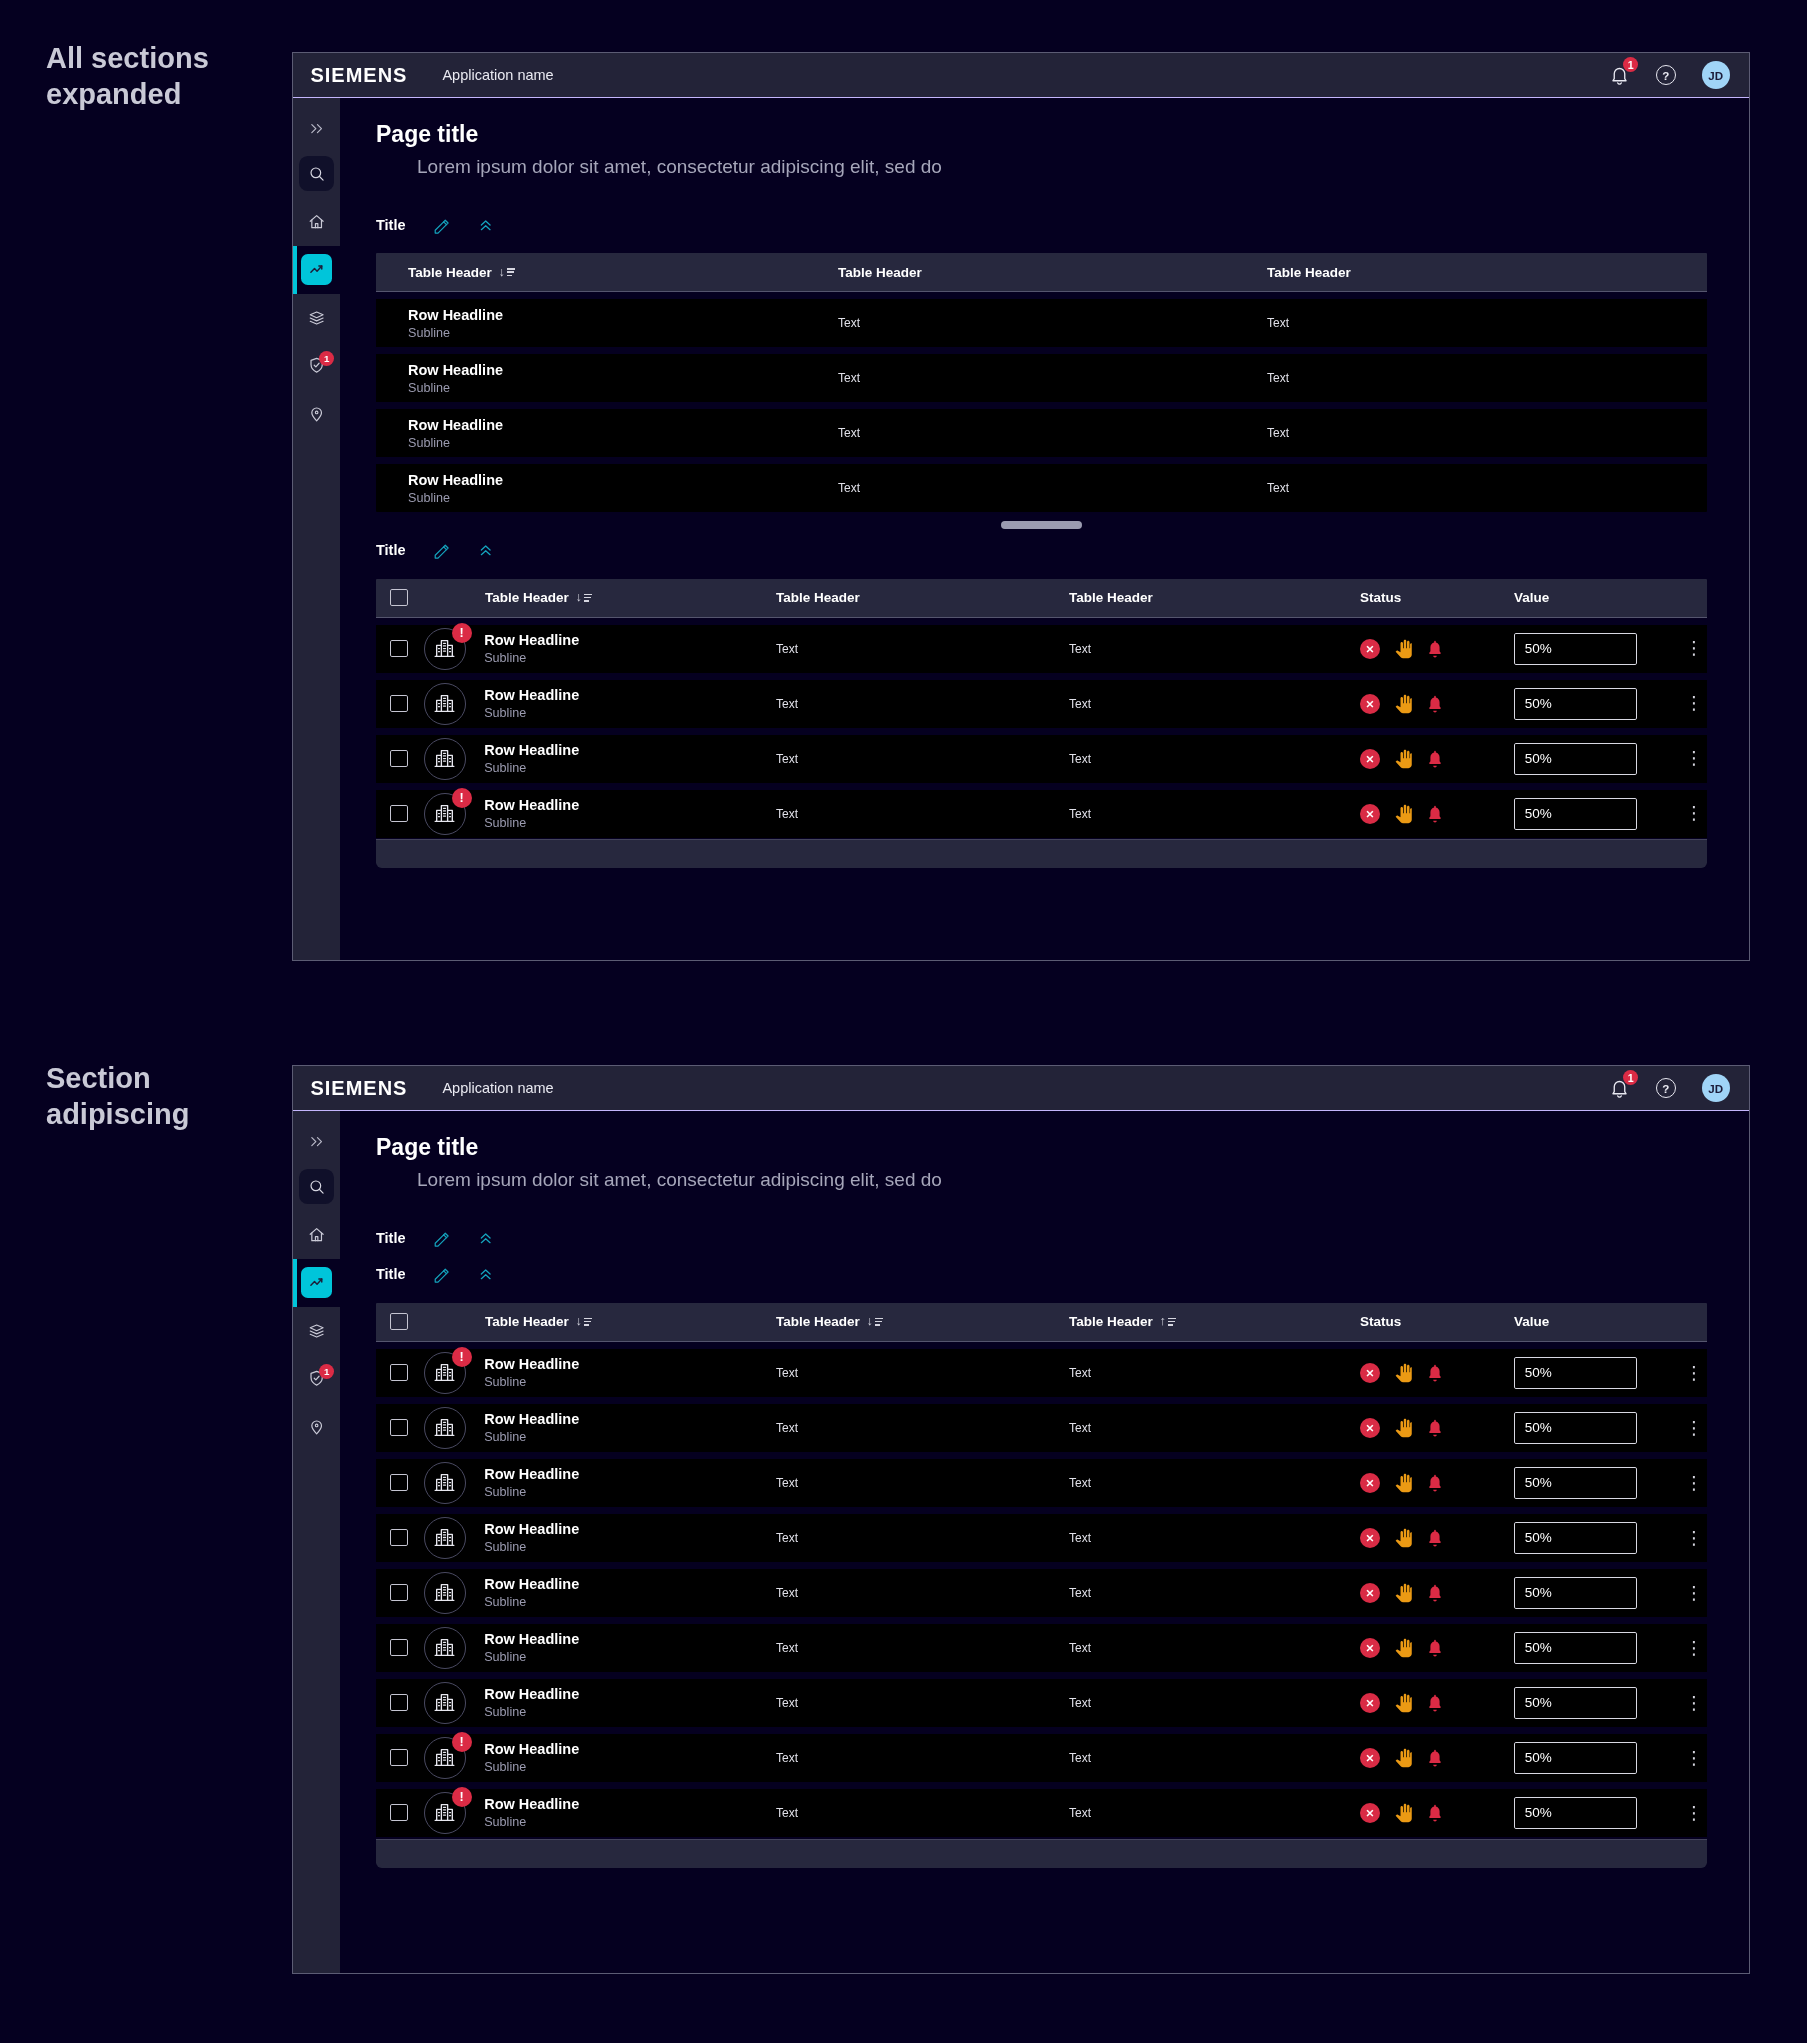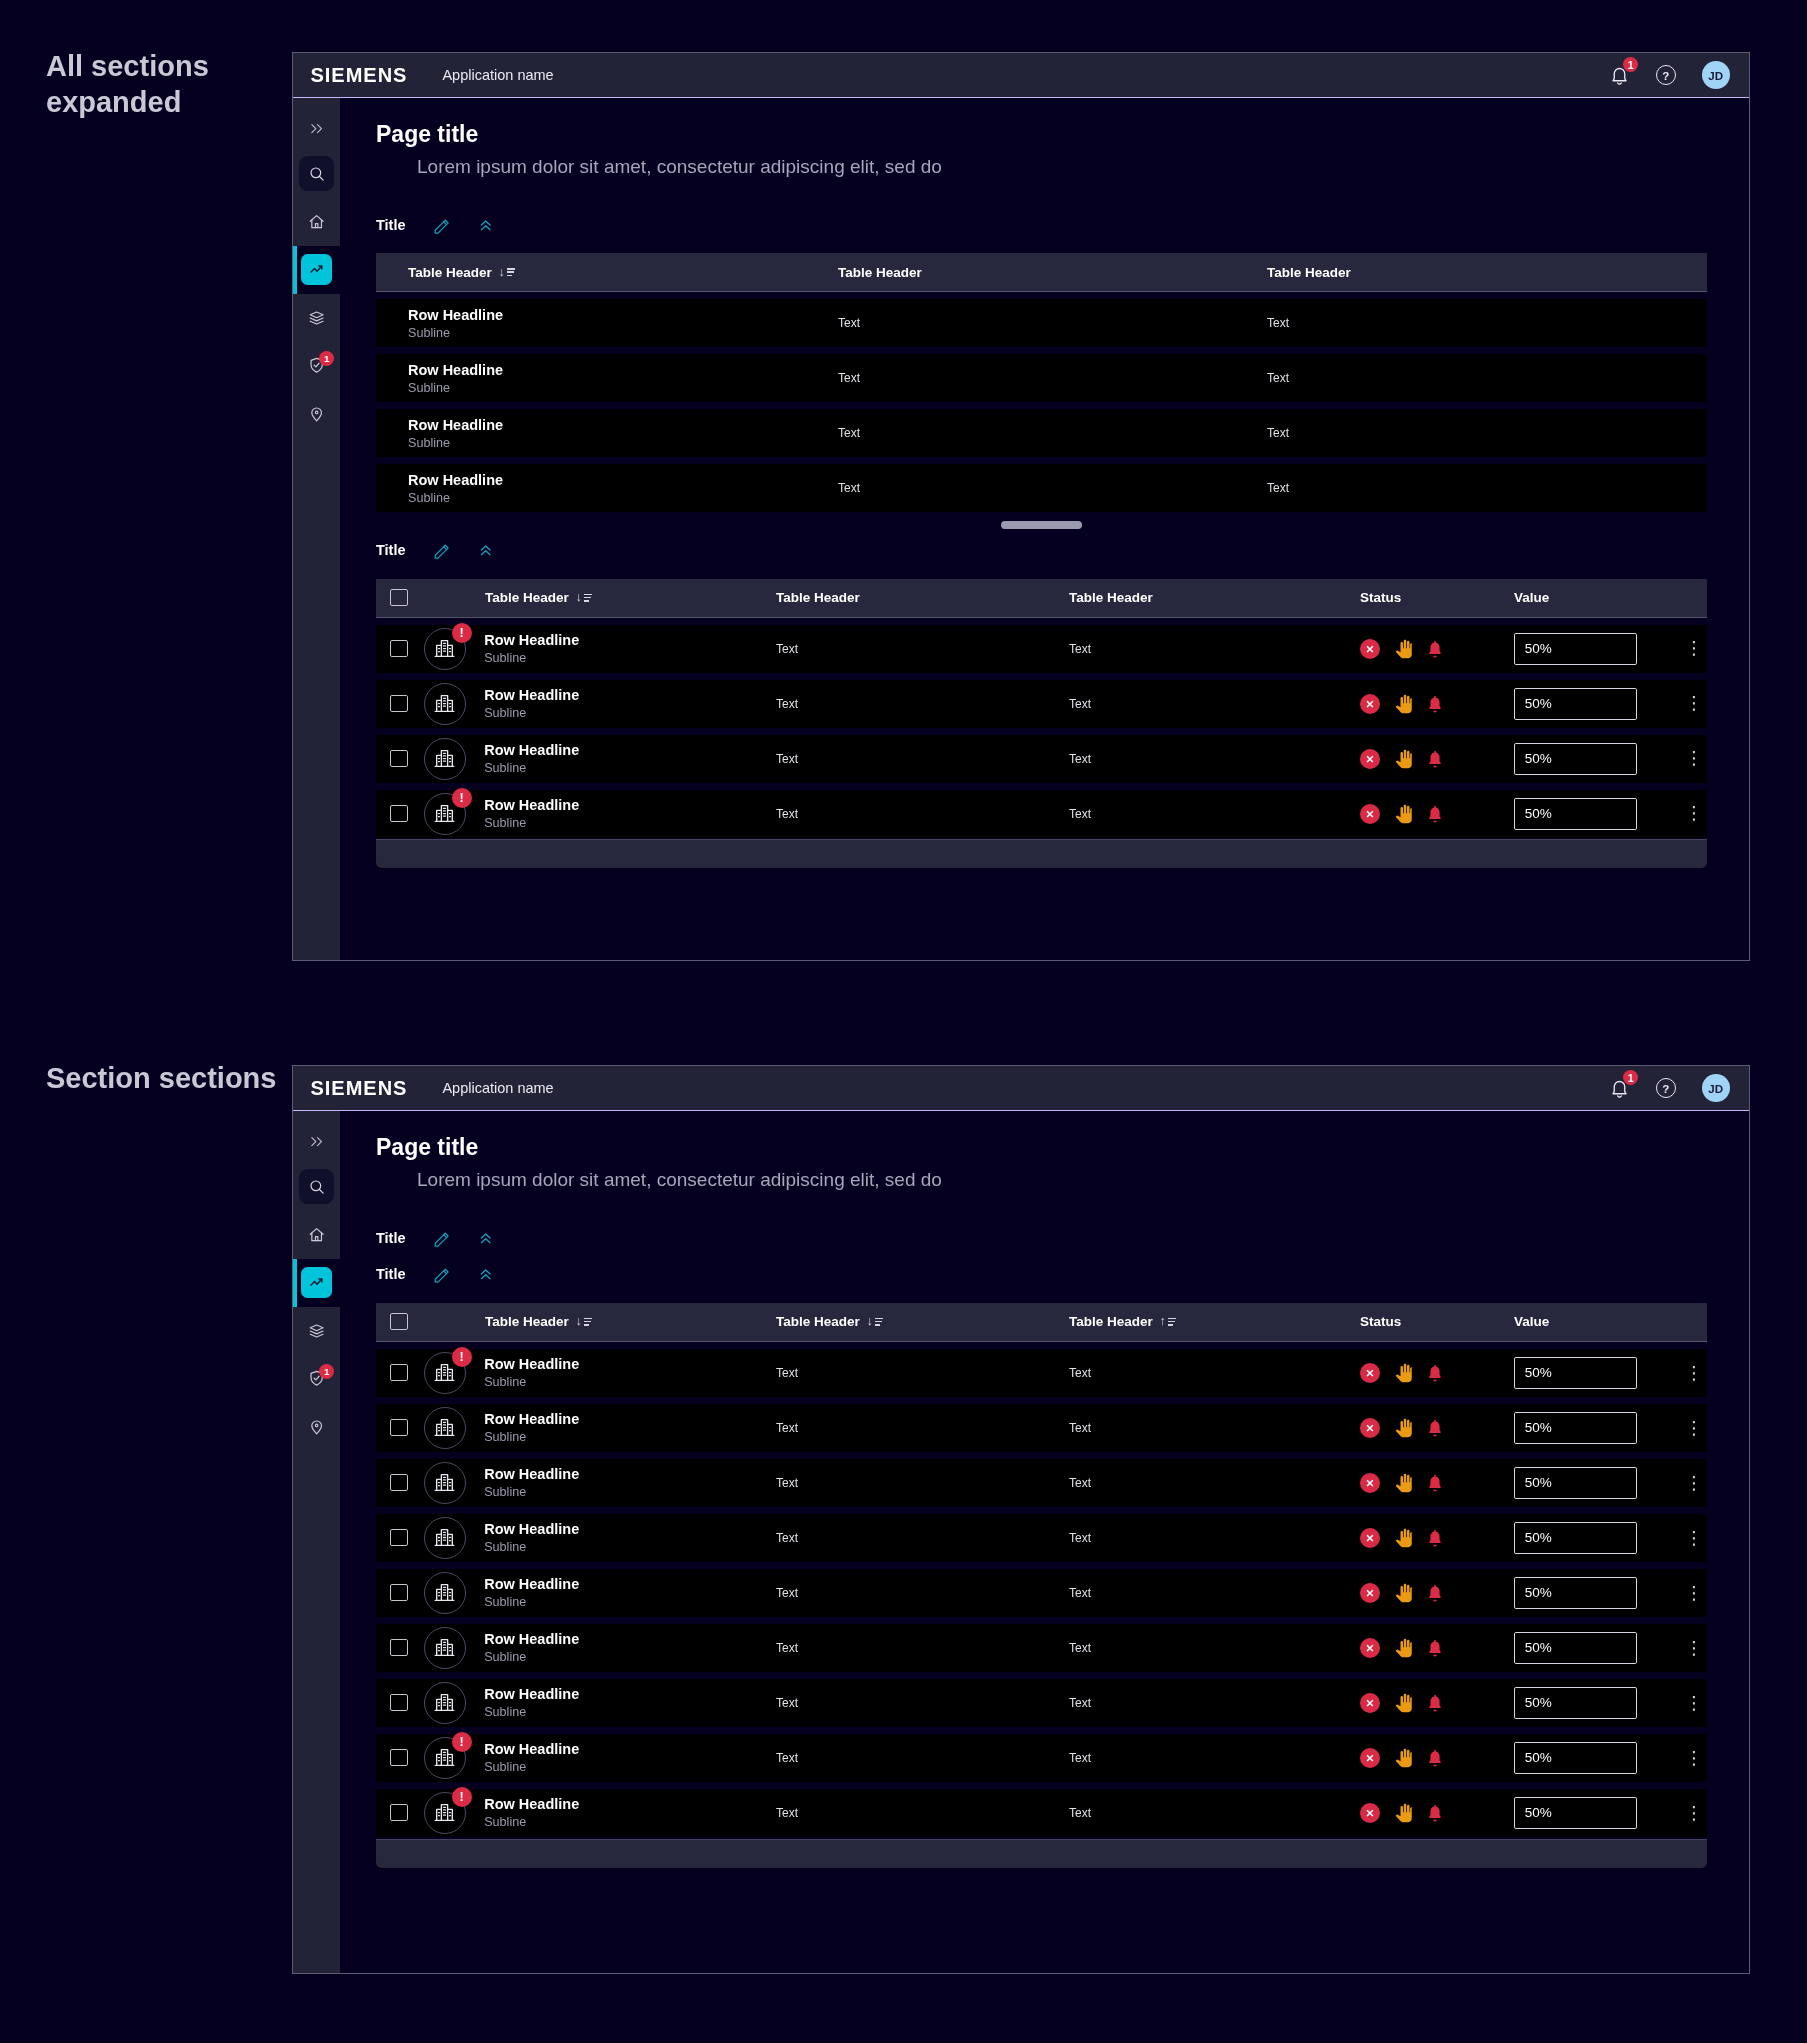--- a/index.html
+++ b/index.html
@@ -2,21 +2,21 @@
 <html><head>
 <meta charset="utf-8">
 <style>
   * { margin:0; padding:0; box-sizing:border-box; }
   html,body { background:#050020; }
   .canvas { position:relative; width:1807px; height:2043px; background:#050020;
             font-family:"Liberation Sans", sans-serif; overflow:hidden; }
 
   .section-label { position:absolute; left:46px; width:232px; font-size:29px; font-weight:bold;
                    color:#c9c9d6; line-height:36px; }
-  #label-expanded { top:48px; }
+  #label-expanded { top:40px; }
   #label-collapsed { top:1060px; }
 
   .app-window { position:absolute; left:292px; width:1458px; height:909px; background:#050020;
                 border:1px solid #5c5c74; display:flex; flex-direction:column; }
   #window-expanded { top:52px; }
   #window-collapsed { top:1065px; }
 
   
   .topbar { height:45px; flex-shrink:0; background:#232338; border-bottom:1px solid #c4b5fd;
             display:flex; align-items:center; padding:0 19.3px 0 17.4px; }
@@ -165,21 +165,21 @@
       </symbol>
     <symbol id="i-dchev-up" viewBox="0 0 24 24">
         <path d="M6 17.5l6-5.5 6 5.5M6 11l6-5.5 6 5.5" fill="none" stroke="currentColor" stroke-width="1.8"></path>
       </symbol>
   </defs>
 </svg>
 
 <div class="canvas">
 
   <div class="section-label" id="label-expanded">All sections expanded</div>
-  <div class="section-label" id="label-collapsed">Section sections</div>
+  <div class="section-label" id="label-collapsed">Section adipiscing</div>
 
   <div class="app-window" id="window-expanded">
     <div class="topbar">
       <span class="brand">SIEMENS</span>
       <span class="app-name">Application name</span>
       <div class="topbar-right">
         <span class="bell-wrap">
           <svg class="ic" width="21" height="21" viewBox="0 0 22 22">
               <use href="#i-bell-out"></use>
             </svg>

